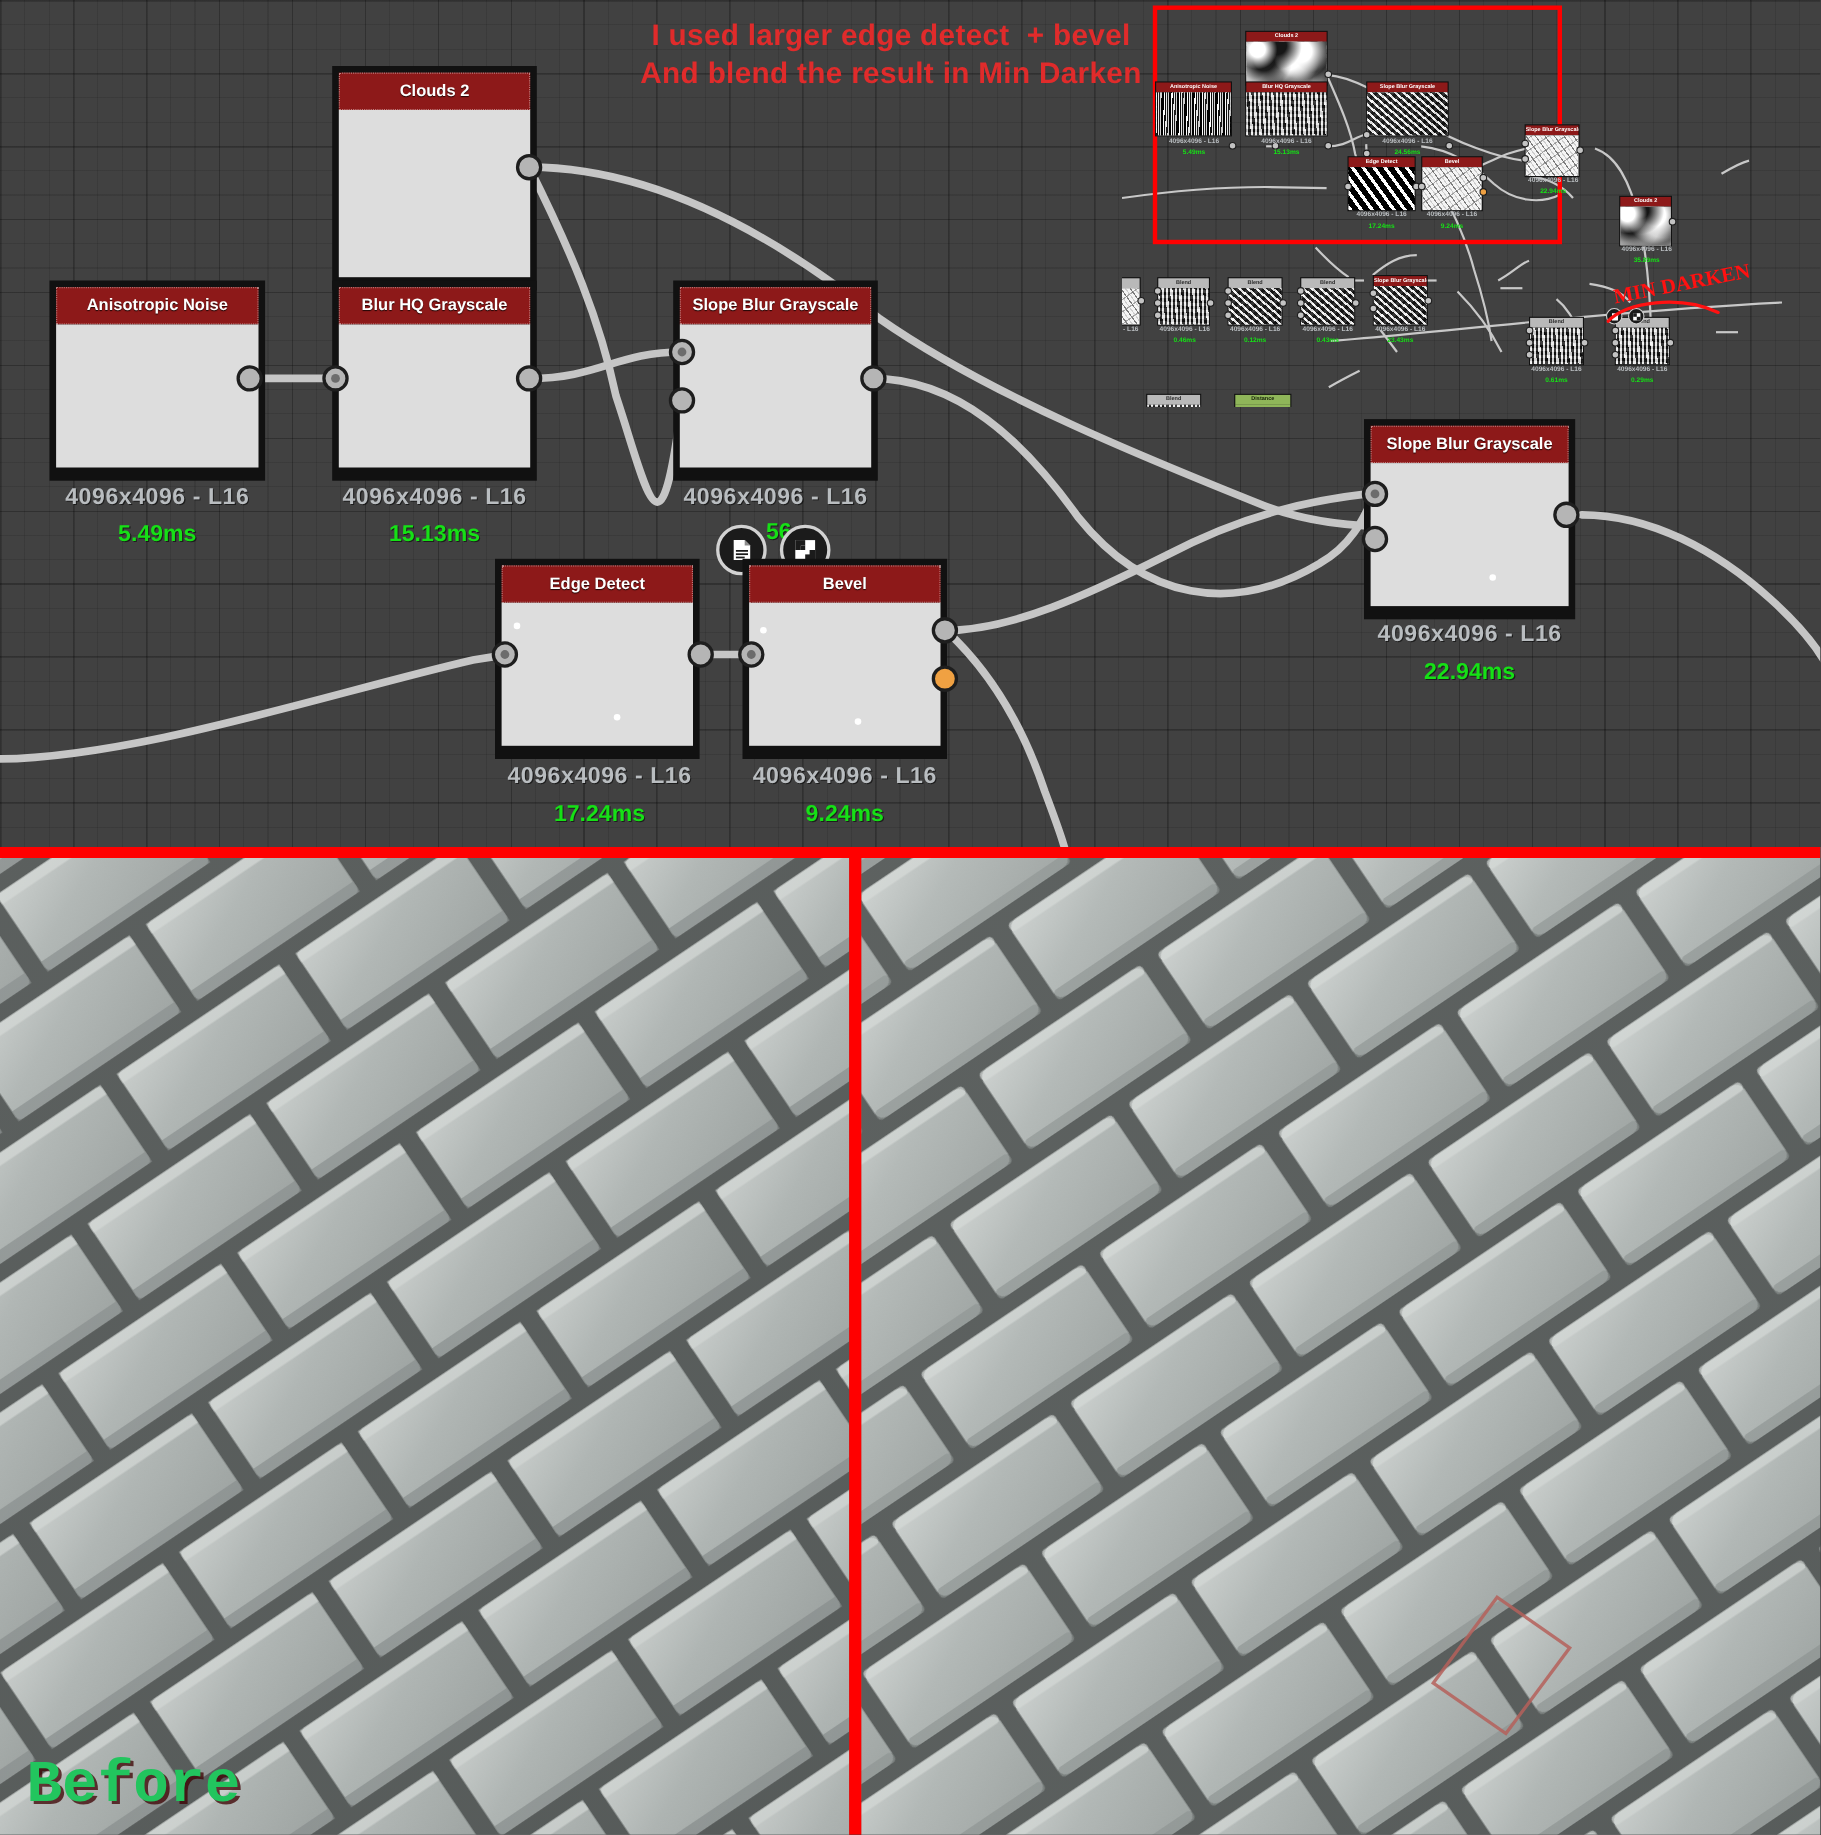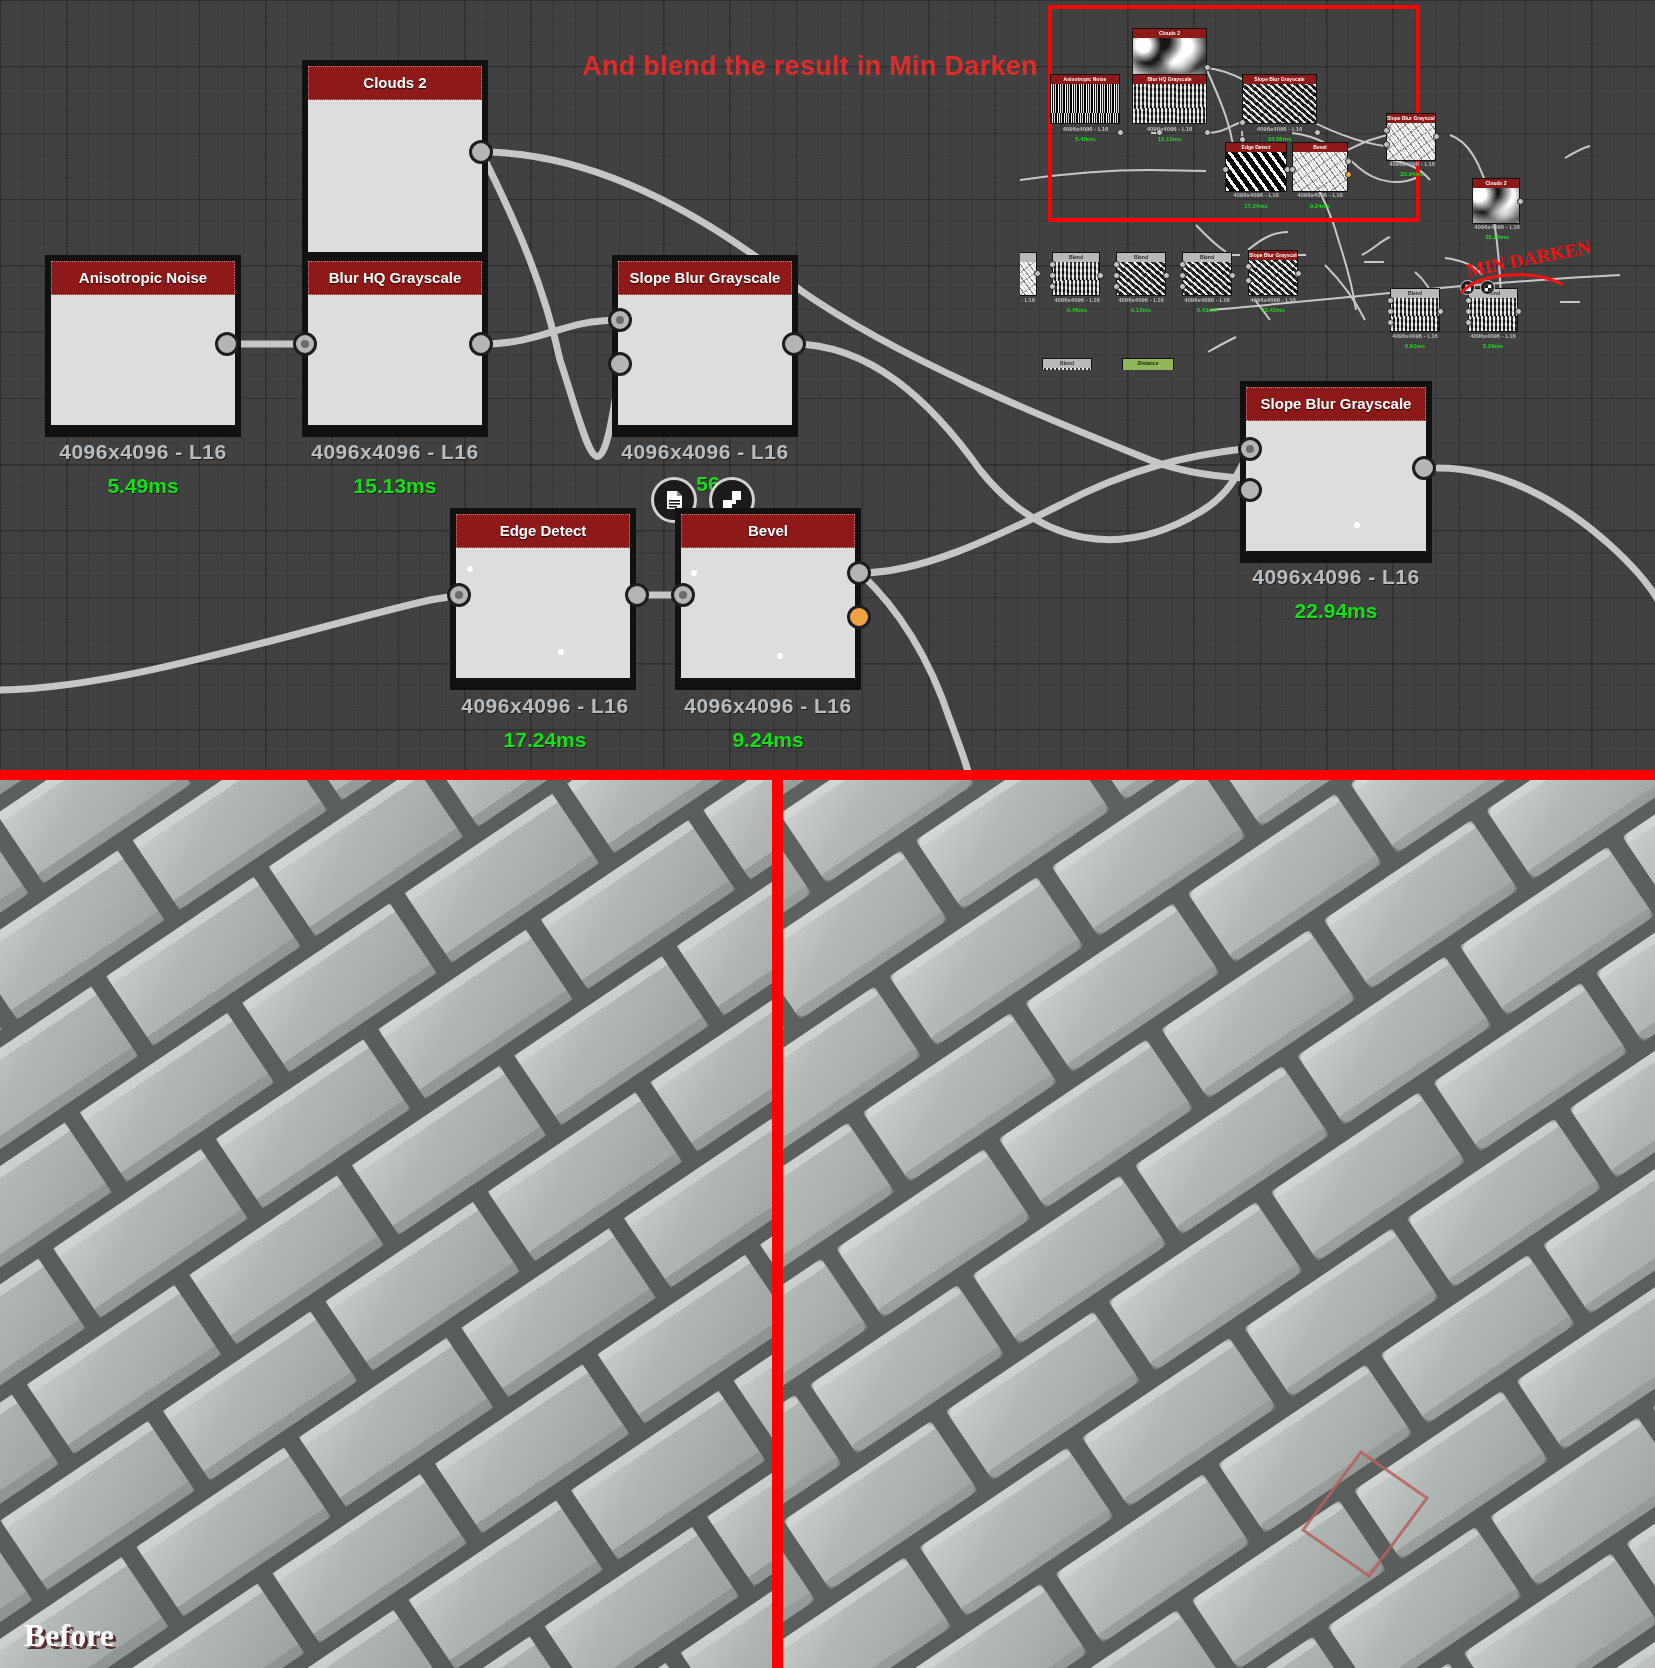--- a/index.html
+++ b/index.html
@@ -131,22 +131,22 @@
            border:1.5px solid #d2d2d2;box-sizing:border-box;display:flex;align-items:center;justify-content:center;}
   .mindarken{position:absolute;color:#ff1111;font-size:19px;font-weight:bold;
              font-family:"Liberation Serif",serif;transform:rotate(-11deg);white-space:nowrap;}
 
   
   .compare{position:absolute;left:0;top:770px;width:1655px;height:898px;overflow:hidden;}
   .brick{position:absolute;top:0;height:898px;overflow:hidden;background:#9aa0a0;}
   .brick .pattern{position:absolute;left:-120px;top:-120px;width:1900px;height:1140px;}
   .divider-h{position:absolute;left:0;top:770px;width:1655px;height:10px;background:#ff0000;z-index:5;}
   .divider-v{position:absolute;left:772px;top:770px;width:11px;height:898px;background:#ff0000;z-index:6;}
-  .cap{position:absolute;bottom:14px;color:#ffffff;font-weight:bold;font-size:32px;
-       font-family:Liberation Serif, serif;
+  .cap{position:absolute;bottom:14px;color:#22c55e;font-weight:bold;font-size:54px;
+       font-family:Liberation Mono, monospace;
        text-shadow:3px 3px 0 rgba(60,0,0,.75);white-space:nowrap;z-index:7;}
 </style>
 </head>
 <body>
 
 <div id="root">
 
   <div class="graph">
 
     <svg class="wires" viewBox="0 0 1655 775">
@@ -248,20 +248,21 @@
       <div class="thumb tex-bevel" style="height:130px;position:relative;">
         <span class="dot-w" style="left:108px;top:101px;"></span>
       </div>
     </div>
     <div class="port inner" style="left:1238px;top:437px;"></div>
     <div class="port" style="left:1238px;top:478px;"></div>
     <div class="port" style="left:1412px;top:456px;"></div>
     <div class="meta" style="left:1238px;top:565px;width:196px;">4096x4096 - L16</div>
     <div class="msv" style="left:1238px;top:599px;width:196px;">22.94ms</div>
 
+    <div class="note" style="left:530px;top:16px;width:560px;">I used larger edge detect  + bevel</div>
     <div class="note" style="left:530px;top:50px;width:560px;">And blend the result in Min Darken</div>
 
     <div class="minimap">
       <svg width="635" height="370" style="position:absolute;left:0;top:0;">
         <g stroke="#c8c8c8" stroke-width="2" fill="none">
           <path d="M131,133 L141,133"></path>
           <path d="M186,133 C205,133 210,125 222,122"></path>
           <path d="M186,68 C215,70 245,92 275,112 C305,130 340,143 365,146"></path>
           <path d="M186,68 C198,95 208,118 212,140 C218,160 224,172 222,131"></path>
           <path d="M272,133 C300,136 320,150 338,167 C356,183 380,186 398,177"></path>

